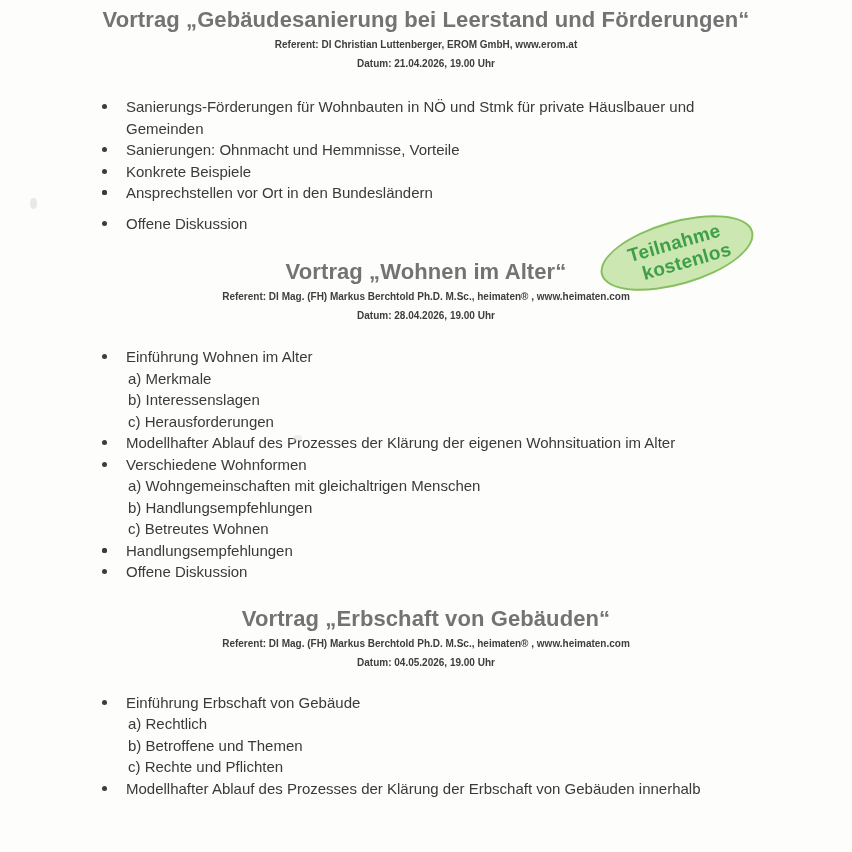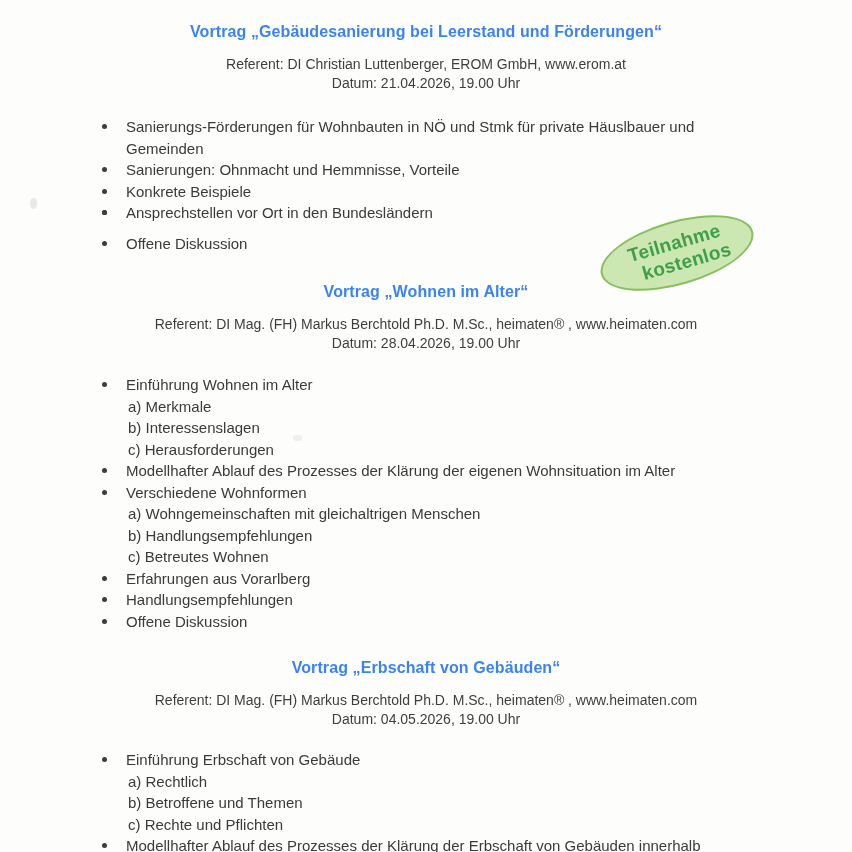--- a/index.html
+++ b/index.html
@@ -9,32 +9,33 @@
     height: 852px;
     overflow: hidden;
     background: #fdfdfc;
     font-family: "Liberation Sans", sans-serif;
     color: #3e3e3e;
     box-sizing: border-box;
     padding-top: 8px;
   }
   .sec-header { text-align: center; }
   .sec-title {
-    font-size: 16px;
+    font-size: 22px;
     font-weight: bold;
-    color: #3b82f6;
+    color: #737373;
     line-height: 23px;
-    margin: 12px;
+    margin: 0;
     letter-spacing: 0.1px;
   }
   .sec-meta {
-    font-size: 14px;
+    font-size: 10px;
     line-height: 19px;
     margin: 0;
     color: #3e3e3e;
+    font-weight: bold;
   }
   .sec-meta.referent { margin-top: 4px; }
   .topics {
     list-style: none;
     margin: 0;
     padding: 0 0 0 100px;
     font-size: 15px;
     line-height: 21.5px;
     color: #3a3a3a;
   }
@@ -169,21 +170,20 @@
         <span class="txt">a) Wohngemeinschaften mit gleichaltrigen Menschen</span>
       </li>
       <li class="topic sub">
         <span class="txt">b) Handlungsempfehlungen</span>
       </li>
       <li class="topic sub">
         <span class="txt">c) Betreutes Wohnen</span>
       </li>
       <li class="topic bullet">
         <span class="dot"></span>
-        <span class="txt">Erfahrungen aus Vorarlberg</span>
       </li>
       <li class="topic bullet">
         <span class="dot"></span>
         <span class="txt">Handlungsempfehlungen</span>
       </li>
       <li class="topic bullet">
         <span class="dot"></span>
         <span class="txt">Offene Diskussion</span>
       </li>
     </ul>

